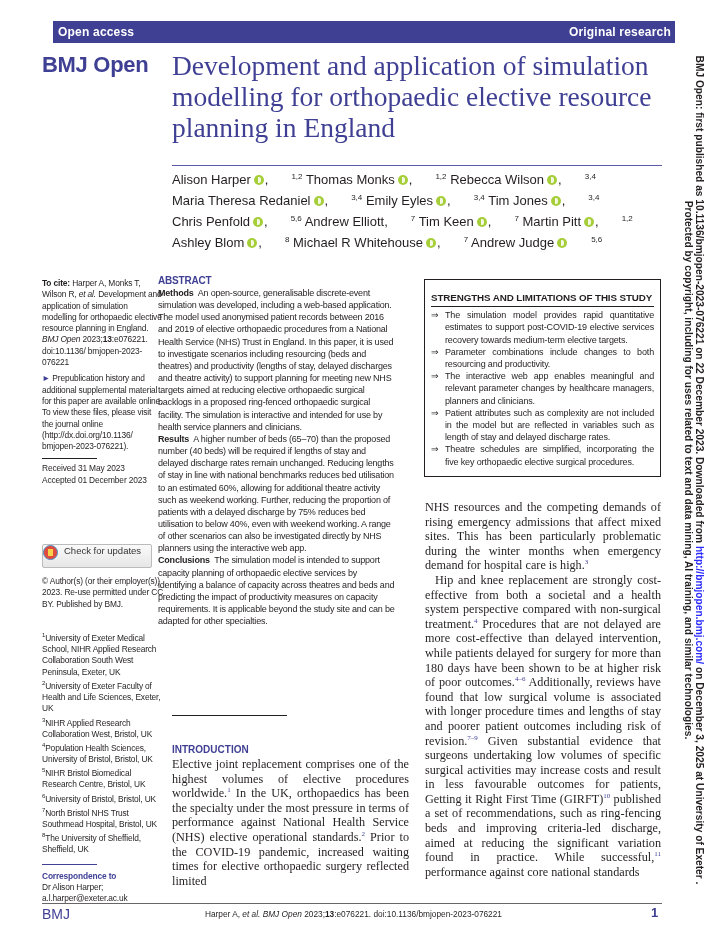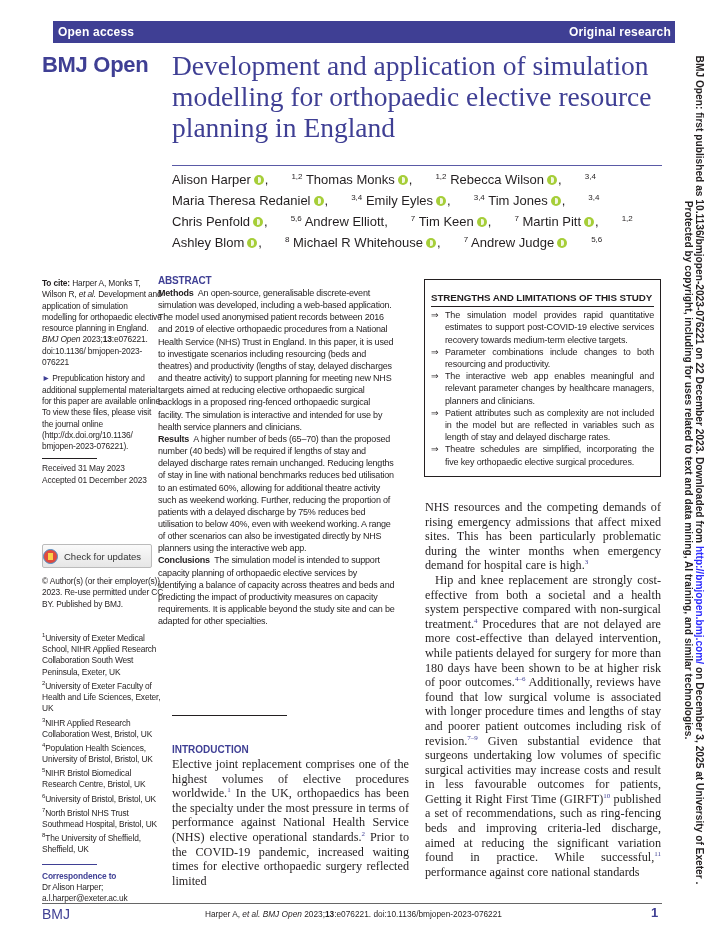--- a/index.html
+++ b/index.html
@@ -9,21 +9,21 @@
   .title { position: absolute; left: 172px; top: 50px; width: 490px; font-family: "Liberation Serif", serif; font-size: 27.5px; line-height: 31px; color: #3f3f94; }
   .titlerule { position: absolute; left: 172px; top: 165px; width: 490px; height: 1px; background: #5a5aa6; }
   .authors { position: absolute; left: 172px; top: 168px; width: 490px; font-size: 13px; line-height: 18px; color: #231f20; }
   .orcid { display: inline-block; width: 10px; height: 10px; border-radius: 50%; background: #a6ce39; vertical-align: -1px; margin: 0 1px 0 3px; position: relative; }
   .orcid::after { content: ""; position: absolute; left: 4px; top: 2px; width: 3px; height: 6px; background: #fff; border-radius: 0 2px 2px 0; opacity: 0.85; }
   .authors sup { font-size: 8px; vertical-align: 5px; margin-left: 23px; }
   .leftcol { position: absolute; left: 42px; width: 122px; font-family: "Liberation Sans", sans-serif; font-size: 8.4px; line-height: 11.3px; color: #231f20; letter-spacing: -0.15px; }
   .leftcol b { font-weight: bold; }
   .shortrule { height: 1px; background: #231f20; width: 55px; margin: 4px 0 4px 0; }
   .shortrule.blue { background: #3f3f94; }
-  .checkupd { position: absolute; left: 42px; top: 544px; width: 110px; height: 24px; border: 1px solid #bbb; border-radius: 2px; background: linear-gradient(#fafafa,#e6e6e6); display: flex; align-items: center; font-size: 9.5px; color: #333; box-sizing: border-box; padding-left: 0; }
+  .checkupd { position: absolute; left: 42px; top: 544px; width: 110px; height: 24px; border: 1px solid #bbb; border-radius: 2px; background: linear-gradient(#fafafa,#e6e6e6); display: flex; align-items: flex-start; font-size: 9.5px; color: #333; box-sizing: border-box; padding-left: 0; }
   .cu-icon { width: 15px; height: 15px; border-radius: 50%; background: #e04b3f; margin-right: 6px; position: relative; border: 1px solid #4c90c8; box-sizing: border-box; }
   .cu-icon::after { content: ""; position: absolute; left: 4px; top: 3px; width: 5px; height: 7px; background: #fbd04a; }
   .abstract { position: absolute; left: 158px; top: 275px; width: 238px; font-family: "Liberation Sans", sans-serif; font-size: 9px; line-height: 12.15px; color: #231f20; letter-spacing: -0.2px; }
   .abstract h2 { margin: 0; font-size: 10px; color: #3f3f94; line-height: 12px; font-weight: bold; }
   .abstract p { margin: 0; }
   .abstract b { font-weight: bold; }
   .absrule { position: absolute; left: 172px; top: 715px; width: 115px; height: 1px; background: #231f20; }
   .intro-head { position: absolute; left: 172px; top: 744px; font-size: 10px; font-weight: bold; color: #3f3f94; }
   .serif { font-family: "Liberation Serif", serif; font-size: 12.2px; line-height: 14.6px; text-align: justify; color: #231f20; }
   .intro { position: absolute; left: 172px; top: 757px; width: 237px; }

